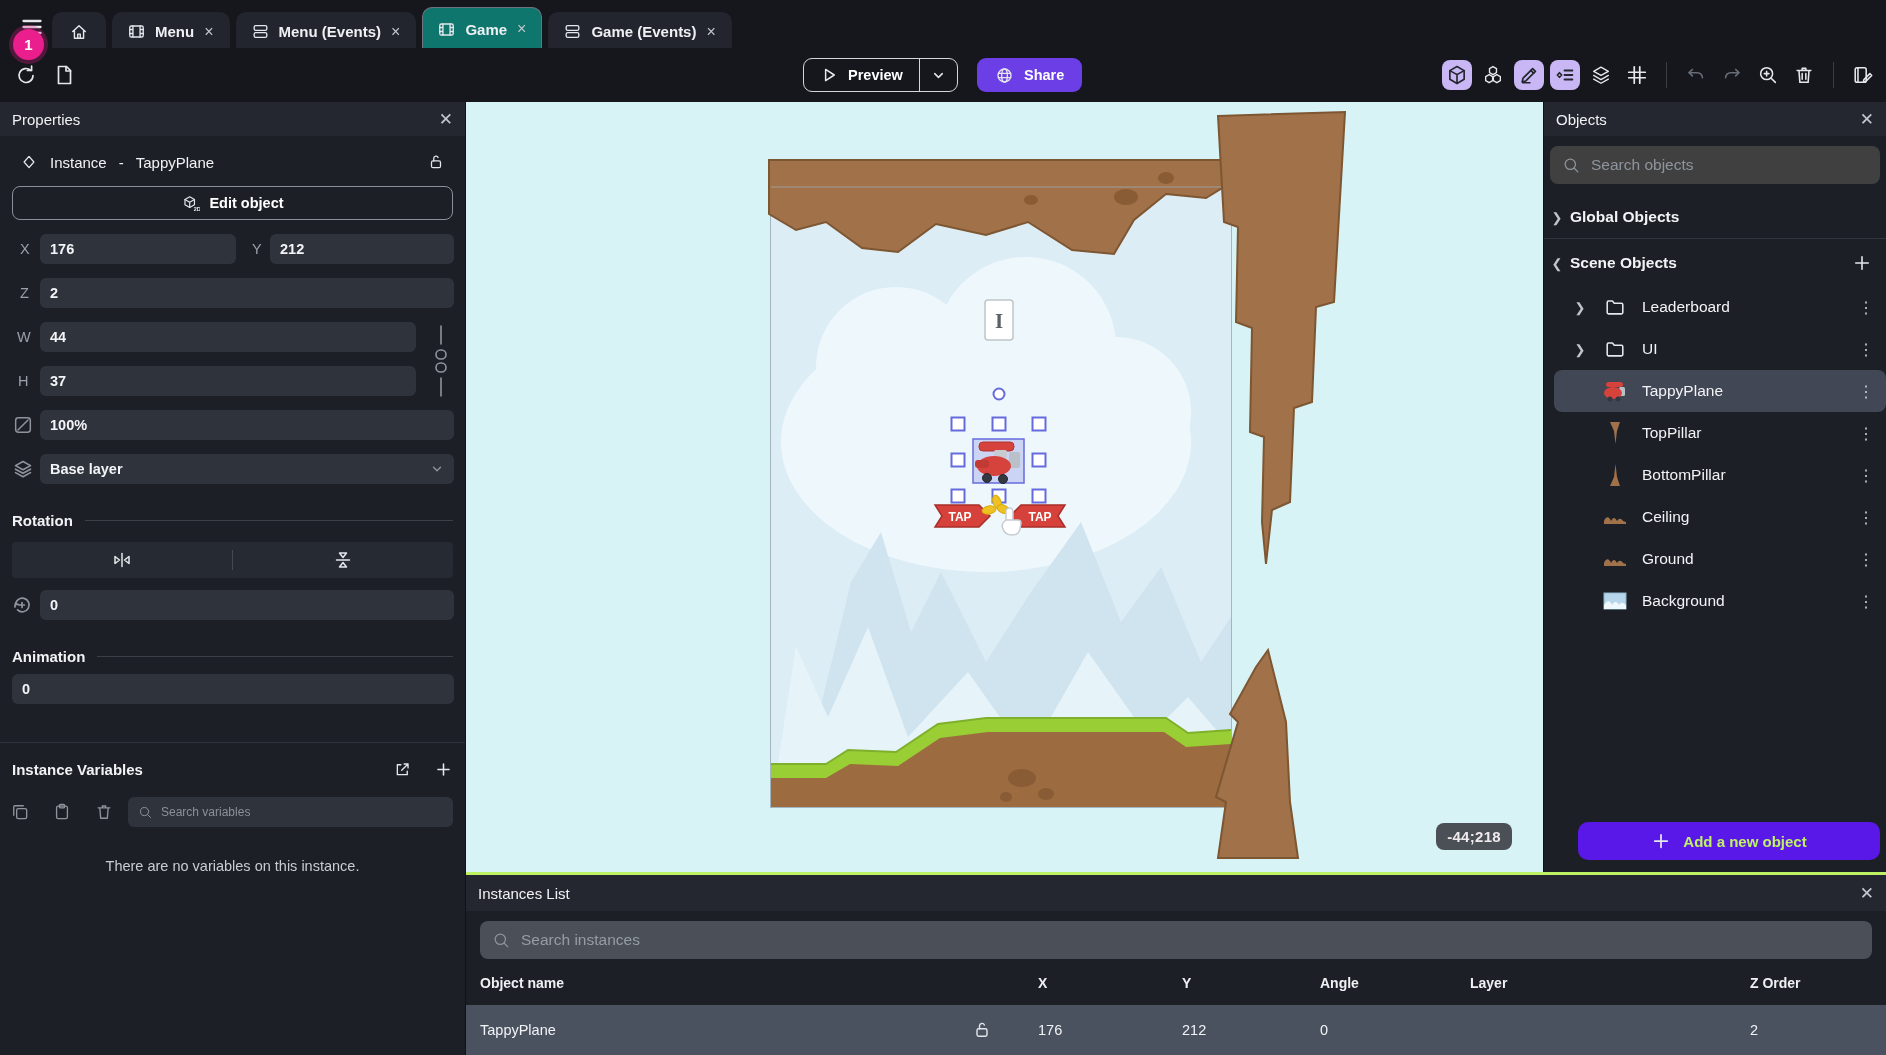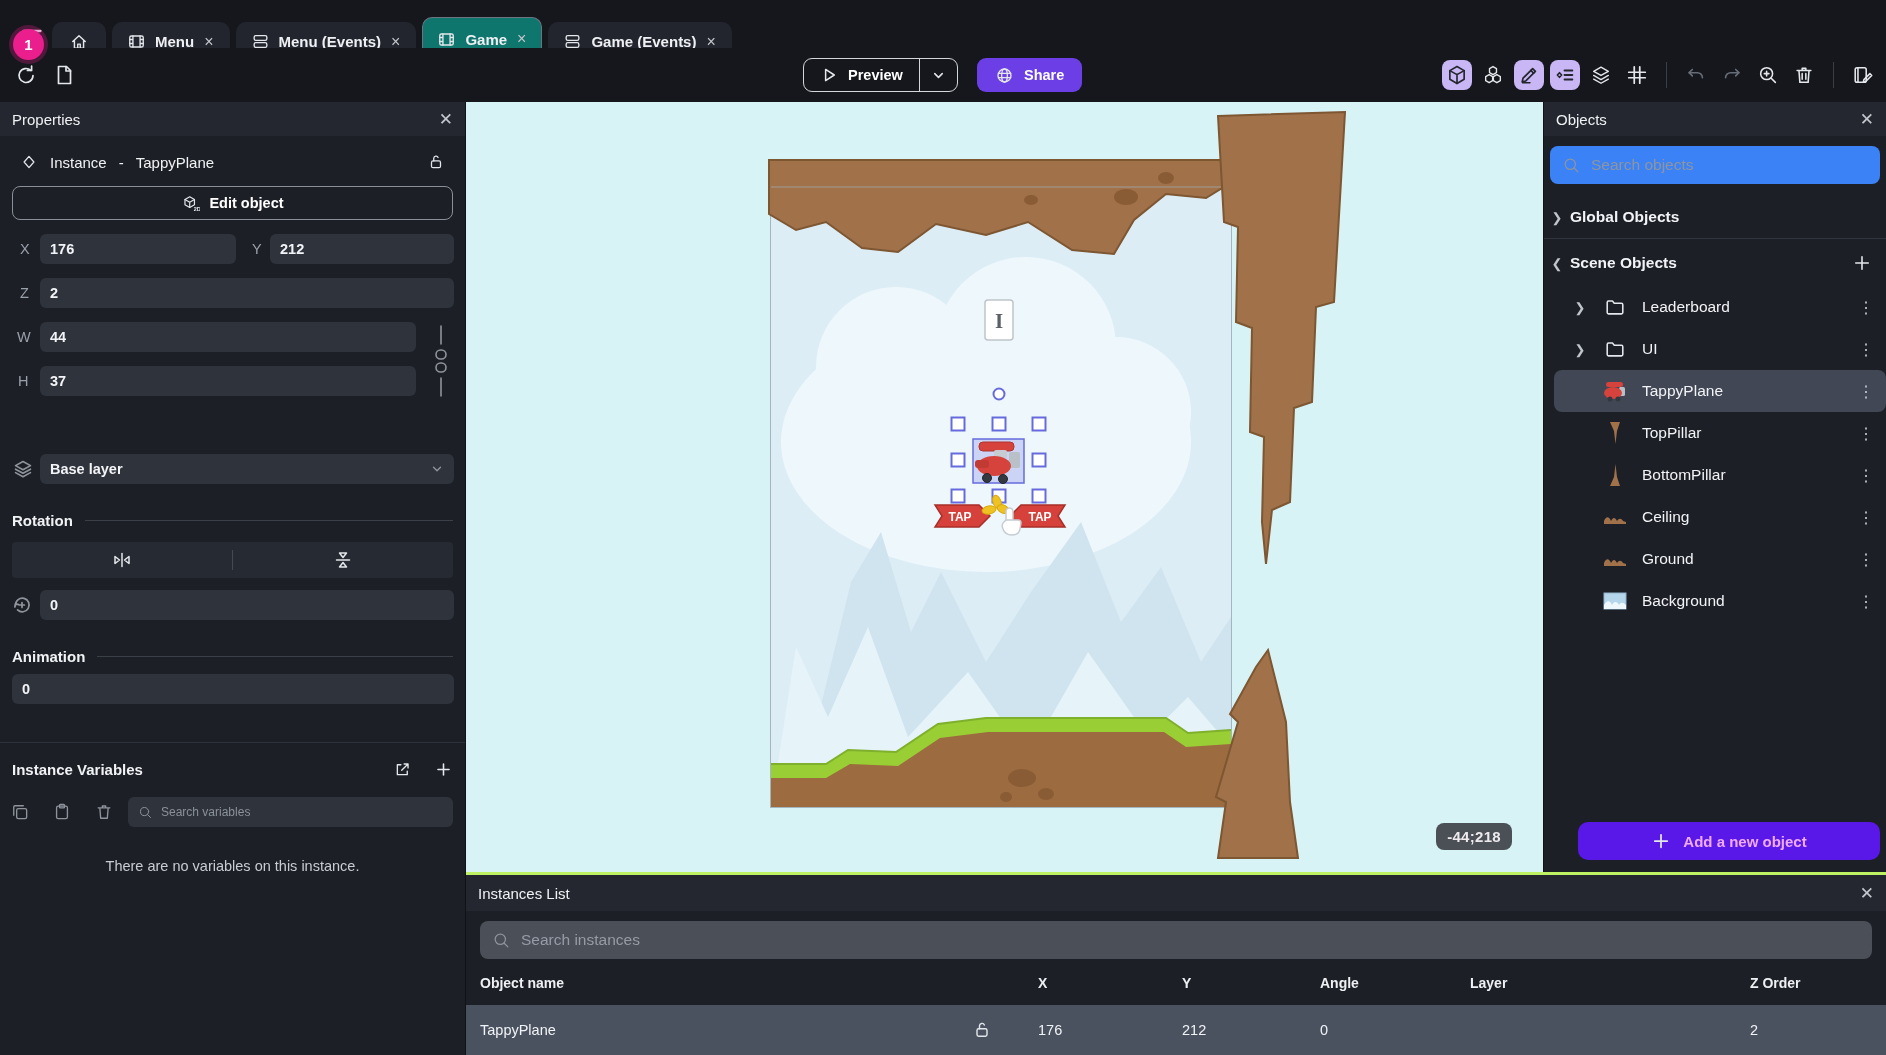--- a/index.html
+++ b/index.html
@@ -11,21 +11,21 @@
   }
   
   svg.ic { display:block; }
   svg.ic .st { fill:none; stroke:#e4e7eb; stroke-width:1.7; stroke-linecap:round; stroke-linejoin:round; }
   svg.ic .stD { fill:none; stroke:#23262d; stroke-width:1.8; stroke-linecap:round; stroke-linejoin:round; }
   svg.ic .stG { fill:none; stroke:#8f949c; stroke-width:1.6; stroke-linecap:round; stroke-linejoin:round; }
   svg.ic .stDim { fill:none; stroke:#676d77; stroke-width:1.8; stroke-linecap:round; stroke-linejoin:round; }
 
   
   .tabbar {
-    position:absolute; left:0; top:12px; width:1886px; height:48px;
+    position:absolute; left:0; top:2px; width:1886px; height:48px;
     background:#15171d; display:flex; align-items:flex-end; padding-left:12px;
   }
   .hamburger { width:40px; height:40px; margin-bottom:3px; display:flex; align-items:center; justify-content:center; cursor:pointer; }
   .tab {
     height:38px; background:#22252d; border:1px solid transparent; border-bottom:none;
     border-radius:10px 10px 0 0; display:flex; align-items:center; gap:9px;
     padding:0 14px; margin-right:6px; cursor:pointer; flex:0 0 auto;
   }
   .tab.home { width:54px; justify-content:center; }
   .tab .tlabel { font-size:15px; font-weight:700; color:#eef0f3; white-space:nowrap; }
@@ -107,42 +107,42 @@
   #canvas { position:absolute; left:466px; top:102px; width:1077px; height:770px; }
   #canvas svg.scene { position:absolute; left:0; top:0; }
   .coords-badge {
     position:absolute; right:31px; bottom:22px; background:#4b5056; color:#efeaed;
     font-size:15px; font-weight:700; padding:5px 11px; border-radius:8px; letter-spacing:0.3px;
   }
 
   
   #panel-right { left:1543px; top:102px; width:343px; height:770px; border-left:1px solid #101216; }
   .osearch {
-    position:absolute; left:6px; right:6px; top:44px; height:38px; background:#3b82f6;
+    position:absolute; left:6px; right:6px; top:44px; height:38px; background:#404040;
     border-radius:8px; display:flex; align-items:center; gap:10px; padding:0 12px;
   }
   .osearch input {
     background:transparent; border:none; outline:none; flex:1; color:#e8eaee;
     font-size:15.5px; font-family:"Liberation Sans", sans-serif;
   }
   .osearch input::placeholder { color:#8f959e; }
   .ogroup { position:absolute; left:0; right:0; height:34px; display:flex; align-items:center; cursor:pointer; }
   .ogroup .chev { width:26px; text-align:center; color:#c0c4cb; font-size:13px; }
   .ogroup b { font-size:15.5px; color:#f2f3f6; }
   .odiv { position:absolute; left:0; right:0; height:1px; background:#31353e; }
   .orow { position:absolute; left:10px; right:0; height:42px; display:flex; align-items:center; cursor:pointer; border-radius:8px; }
   .orow.sel { background:#414754; }
   .orow .chev { width:24px; text-align:center; color:#c0c4cb; font-size:13px; margin-left:14px; }
   .orow .oicon { width:26px; display:flex; justify-content:center; margin-left:10px; }
   .orow .oicon.noindent { margin-left:48px; }
   .orow .olabel { margin-left:14px; font-size:15.5px; color:#f2f3f6; }
   .orow .kebab { margin-left:auto; margin-right:12px; color:#c6c9cf; font-size:16px; letter-spacing:0; }
   .addbtn {
     position:absolute; left:6px; right:6px; top:720px; height:38px; background:#5a18e8;
-    border:none; border-radius:10px; color:#f0abfc; font-size:15px; font-weight:700;
+    border:none; border-radius:10px; color:#bef264; font-size:15px; font-weight:700;
     display:flex; align-items:center; justify-content:center; gap:12px; cursor:pointer;
     font-family:"Liberation Sans", sans-serif;
     margin-left:28px;
   }
 
   
   #panel-bottom { left:466px; top:872px; width:1420px; height:183px; border-top:3px solid #bef264; }
   #panel-bottom .p-header { height:36px; }
   .isearch {
     position:absolute; left:14px; right:14px; top:46px; height:38px; background:#4a4f58;
@@ -364,20 +364,27 @@
       <path class="stG" d="M11 2v18M11 54v18"></path>
       <rect class="stG" x="6" y="26" width="10" height="9" rx="4.5"></rect>
       <rect class="stG" x="6" y="39" width="10" height="9" rx="4.5"></rect>
     </svg>
 
     <div class="prow" style="left:0; right:0; top:264px; height:30px;">
       <span class="flabel" style="position:absolute; left:18px;">H</span>
       <input class="tinput" style="position: absolute; left: 40px; width: 376px;" value="37">
     </div>
 
+    <div class="prow" style="left:0; right:0; top:308px; height:30px;">
+      <svg class="ic" style="position:absolute; left:12px;" width="22" height="22" viewBox="0 0 24 24">
+          <rect class="stG" x="4" y="4" width="16" height="16" rx="3"></rect>
+          <path class="stG" d="M6.5 17.5 17.5 6.5"></path>
+        </svg>
+      <input class="tinput" style="position: absolute; left: 40px; width: 414px;" value="100%">
+    </div>
 
     <div class="prow" style="left:0; right:0; top:352px; height:30px;">
       <svg class="ic" style="position:absolute; left:11px;" width="24" height="24" viewBox="0 0 24 24">
           <path class="stG" d="M12 4.5 19.5 8.6 12 12.7 4.5 8.6z"></path>
           <path class="stG" d="M4.5 12.2l7.5 4.1 7.5-4.1M4.5 15.6l7.5 4.1 7.5-4.1"></path>
         </svg>
       <div class="tinput" style="position:absolute; left:40px; width:414px; display:flex; align-items:center;">
         <span>Base layer</span>
         <svg class="ic" style="margin-left:auto;" width="14" height="14" viewBox="0 0 24 24">
             <path class="stG" style="stroke-width:2.4" d="M6 9l6 6 6-6"></path>

